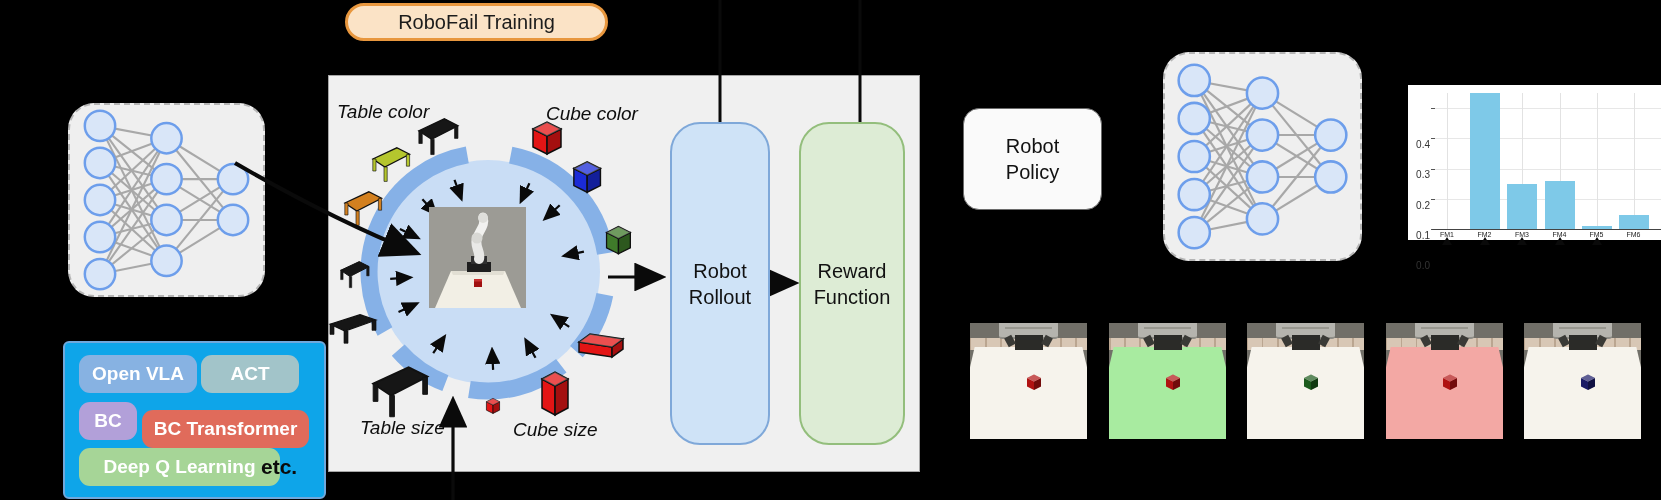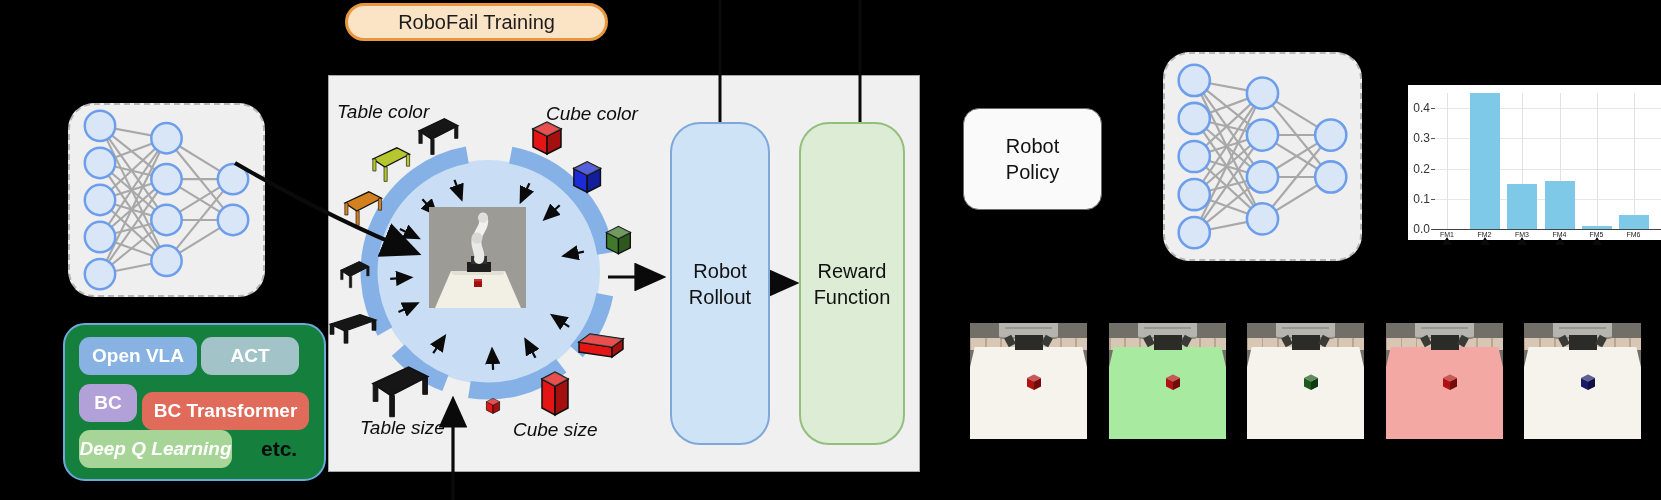--- a/index.html
+++ b/index.html
@@ -13,22 +13,22 @@
   #badge-training{left:345px;width:257px;background:#FBE3C6;border:3px solid #E8973E;}
   #badge-analysis{left:1190px;width:258px;background:#EDD2E1;border:3px solid #B96B9B;}
 
   
   .nn-box{position:absolute;background:#EFEFEF;border:2px dashed #B5B5B5;border-radius:26px;}
   #nn-left{left:68px;top:103px;width:193px;height:190px;}
   #nn-right{left:1163px;top:52px;width:195px;height:205px;}
   .nn-box svg{width:100%;height:100%;}
 
   
-  #algo-box{left:63px;top:323px;width:259px;height:154px;background:#15803d;
-            border:2.5px solid #6FA8DC;border-radius:22px;}
+  #algo-box{left:63px;top:341px;width:259px;height:154px;background:#0ea5e9;
+            border:2.5px solid #6FA8DC;border-radius:6px;}
   .pill{position:absolute;height:38px;border-radius:11px;display:flex;align-items:center;
         justify-content:center;color:#fff;font-weight:bold;font-size:19px;white-space:nowrap;}
   #etc-label{position:absolute;left:196px;top:105px;height:38px;display:flex;align-items:center;
              font-weight:bold;font-size:21px;color:#0b0b0b;}
 
   
   #training-box{left:328px;top:75px;width:592px;height:397px;background:#F0F0F0;
                 border:1.5px solid #A6A6A6;box-sizing:border-box;z-index:1;}
 
   #diagram-svg{left:0;top:0;width:1661px;height:500px;z-index:2;pointer-events:none;}
@@ -45,21 +45,21 @@
                 border:1.5px solid #6b6b6b;border-radius:16px;display:flex;flex-direction:column;
                 align-items:center;justify-content:center;font-size:20px;line-height:26px;z-index:4;}
 
   
   #robot-center{left:429px;top:207px;width:97px;height:101px;z-index:4;overflow:hidden;}
 
   
   #chart{left:1408px;top:85px;width:253px;height:155px;background:#FFF;z-index:3;overflow:visible;}
   #chart .hgrid{position:absolute;left:26px;right:0;height:1px;background:#E7E7E7;}
   #chart .vgrid{position:absolute;top:8px;width:1px;background:#E2E2E2;}
-  #chart .ylab{position:absolute;left:0;width:22px;text-align:right;font-size:12px;color:#333;transform:translateY(-50%);}
+  #chart .ylab{position:absolute;left:0;width:22px;text-align:right;font-size:10px;color:#333;transform:translateY(-50%);margin-top:36px;}
   #chart .ytick{position:absolute;left:23px;width:4px;height:1px;background:#555;}
   #chart .bar{position:absolute;background:#7EC9E8;}
   #chart .xlab{position:absolute;font-size:7px;color:#222;transform:translateX(-50%);white-space:nowrap;}
   #chart .axis{position:absolute;left:24px;right:0;height:1.3px;background:#444;}
   #chart .fm-arrow{position:absolute;width:0;height:0;border-left:5px solid transparent;
                    border-right:5px solid transparent;border-bottom:8px solid #0a0a0a;transform:translateX(-50%);}
 
   
   .scene{position:absolute;top:323px;width:117px;height:116px;overflow:hidden;background:#716F68;z-index:3;}
   .scene .floor{position:absolute;left:0;top:15px;width:100%;height:12px;background:#D8C7B5;
@@ -122,21 +122,21 @@
         <circle cx="170" cy="78" r="16" fill="#D9E6F8" stroke="#6D9EEB" stroke-width="2.6"></circle>
         <circle cx="170" cy="121" r="16" fill="#D9E6F8" stroke="#6D9EEB" stroke-width="2.6"></circle>
       </svg>
   </div>
 
   <div class="abs" id="algo-box">
     <div class="pill" style="left: 14px; top: 12px; width: 118px; background: rgb(135, 178, 226);">Open VLA</div>
     <div class="pill" style="left: 136px; top: 12px; width: 98px; background: rgb(162, 196, 201);">ACT</div>
     <div class="pill" style="left: 14px; top: 59px; width: 58px; background: rgb(178, 160, 217);">BC</div>
     <div class="pill" style="left: 77px; top: 59px; width: 167px; background: rgb(224, 107, 91); margin-top: 8px;">BC Transformer</div>
-    <div class="pill" style="left: 14px; top: 105px; width: 153px; background: rgb(166, 213, 151); font-style: italic;">Deep Q Learning</div>
+    <div class="pill" style="left: 14px; top: 105px; width: 201px; background: rgb(166, 213, 151);">Deep Q Learning</div>
     <div id="etc-label">etc.</div>
   </div>
 
   <div class="abs" id="training-box"></div>
 
   <svg class="abs" id="diagram-svg" viewBox="0 0 1661 500">
     <defs>
       <marker id="ah" markerWidth="10" markerHeight="9" refX="8" refY="4.5" orient="auto">
         <path d="M0,0 L10,4.5 L0,9 Z" fill="#0a0a0a"></path>
       </marker>

